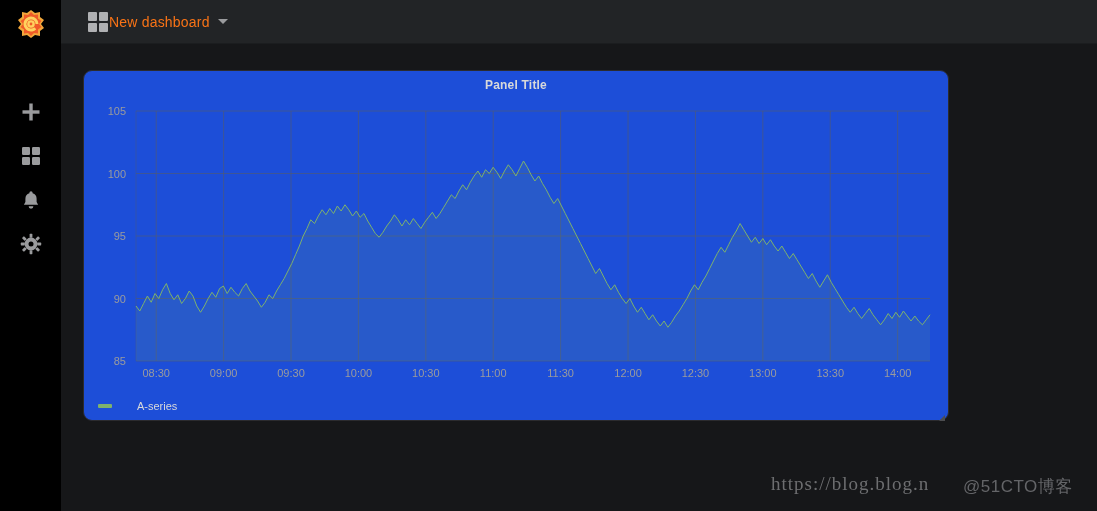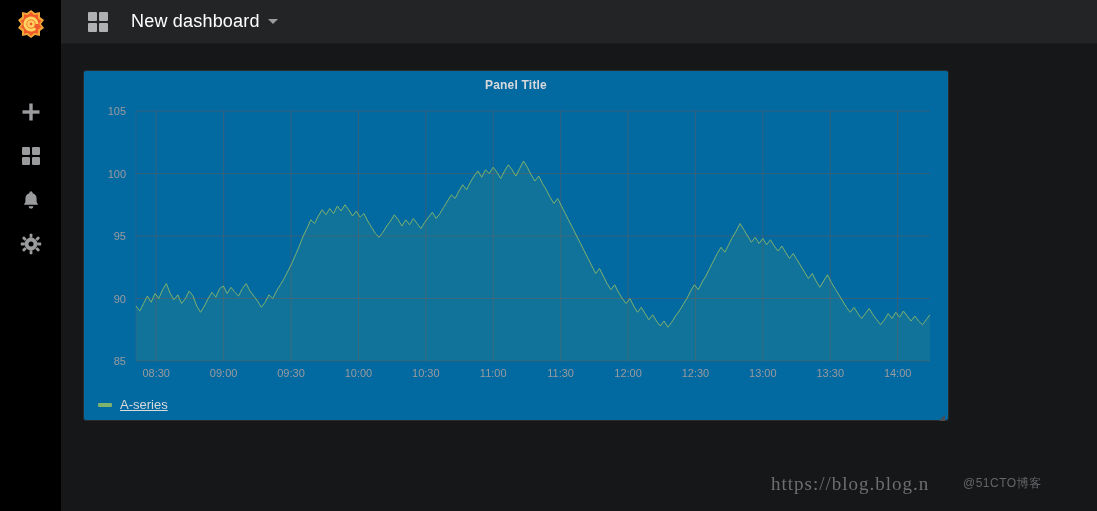--- a/index.html
+++ b/index.html
@@ -35,23 +35,22 @@
   
   .navbar {
     position: absolute; left: 61px; top: 0;
     width: 1036px; height: 44px;
     background: #222426;
     display: flex; align-items: center;
     border-bottom: 1px solid #1b1d1f;
   }
   .nav-dash-icon { margin-left: 26px; display: flex; }
   .nav-title {
-    margin-left: 22px;
-    color: #ffffff;
-    font-size: 18px;
+    color: #f97316;
+    font-size: 14px;
     letter-spacing: .2px;
     white-space: nowrap;
   }
   .nav-caret {
     margin-left: 8px;
     width: 0; height: 0;
     border-left: 5px solid transparent;
     border-right: 5px solid transparent;
     border-top: 5px solid #9a9b9d;
   }
@@ -60,23 +59,23 @@
   .dash-area {
     position: absolute; left: 61px; top: 44px;
     width: 1036px; height: 467px;
     background: #161719;
   }
 
   .panel {
     position: absolute;
     left: 22px; top: 26px;
     width: 866px; height: 351px;
-    background: #0369a1;
+    background: #1d4ed8;
     border: 1px solid #2b2b2e;
-    border-radius: 3px;
+    border-radius: 9px;
   }
   .panel-header {
     height: 28px;
     display: flex; align-items: center; justify-content: center;
     position: relative;
   }
   .panel-title {
     color: #d8d9da;
     font-size: 12px;
     font-weight: bold;
@@ -90,24 +89,23 @@
     left: 14px; bottom: 8px;
     display: flex; align-items: center;
   }
   .legend-marker {
     width: 14px; height: 4px;
     background: #7eb26d;
     border-radius: 1px;
     display: inline-block;
   }
   .legend-label {
-    margin-left: 8px;
+    margin-left: 25px;
     color: #d8d9da;
-    font-size: 13px;
-    text-decoration: underline;
+    font-size: 11px;
   }
 
   .resize-handle {
     position: absolute;
     right: 2px; bottom: 2px;
     width: 10px; height: 10px;
     cursor: nwse-resize;
   }
 
   
@@ -122,21 +120,21 @@
     color: #6d6e70;
     font-family: "Liberation Serif", serif;
     font-size: 19px;
     letter-spacing: 1px;
     white-space: nowrap;
   }
   .wm-author {
     position: absolute; left: 200px; top: 6px;
     color: #646568;
     font-family: "Liberation Sans", sans-serif;
-    font-size: 12px;
+    font-size: 17px;
     letter-spacing: .5px;
     white-space: nowrap;
   }
 
   
   .axis-text { fill: #9a9b9d; font-family: "Liberation Sans", sans-serif; font-size: 11px; }
 </style>
 </head>
 <body>
 

